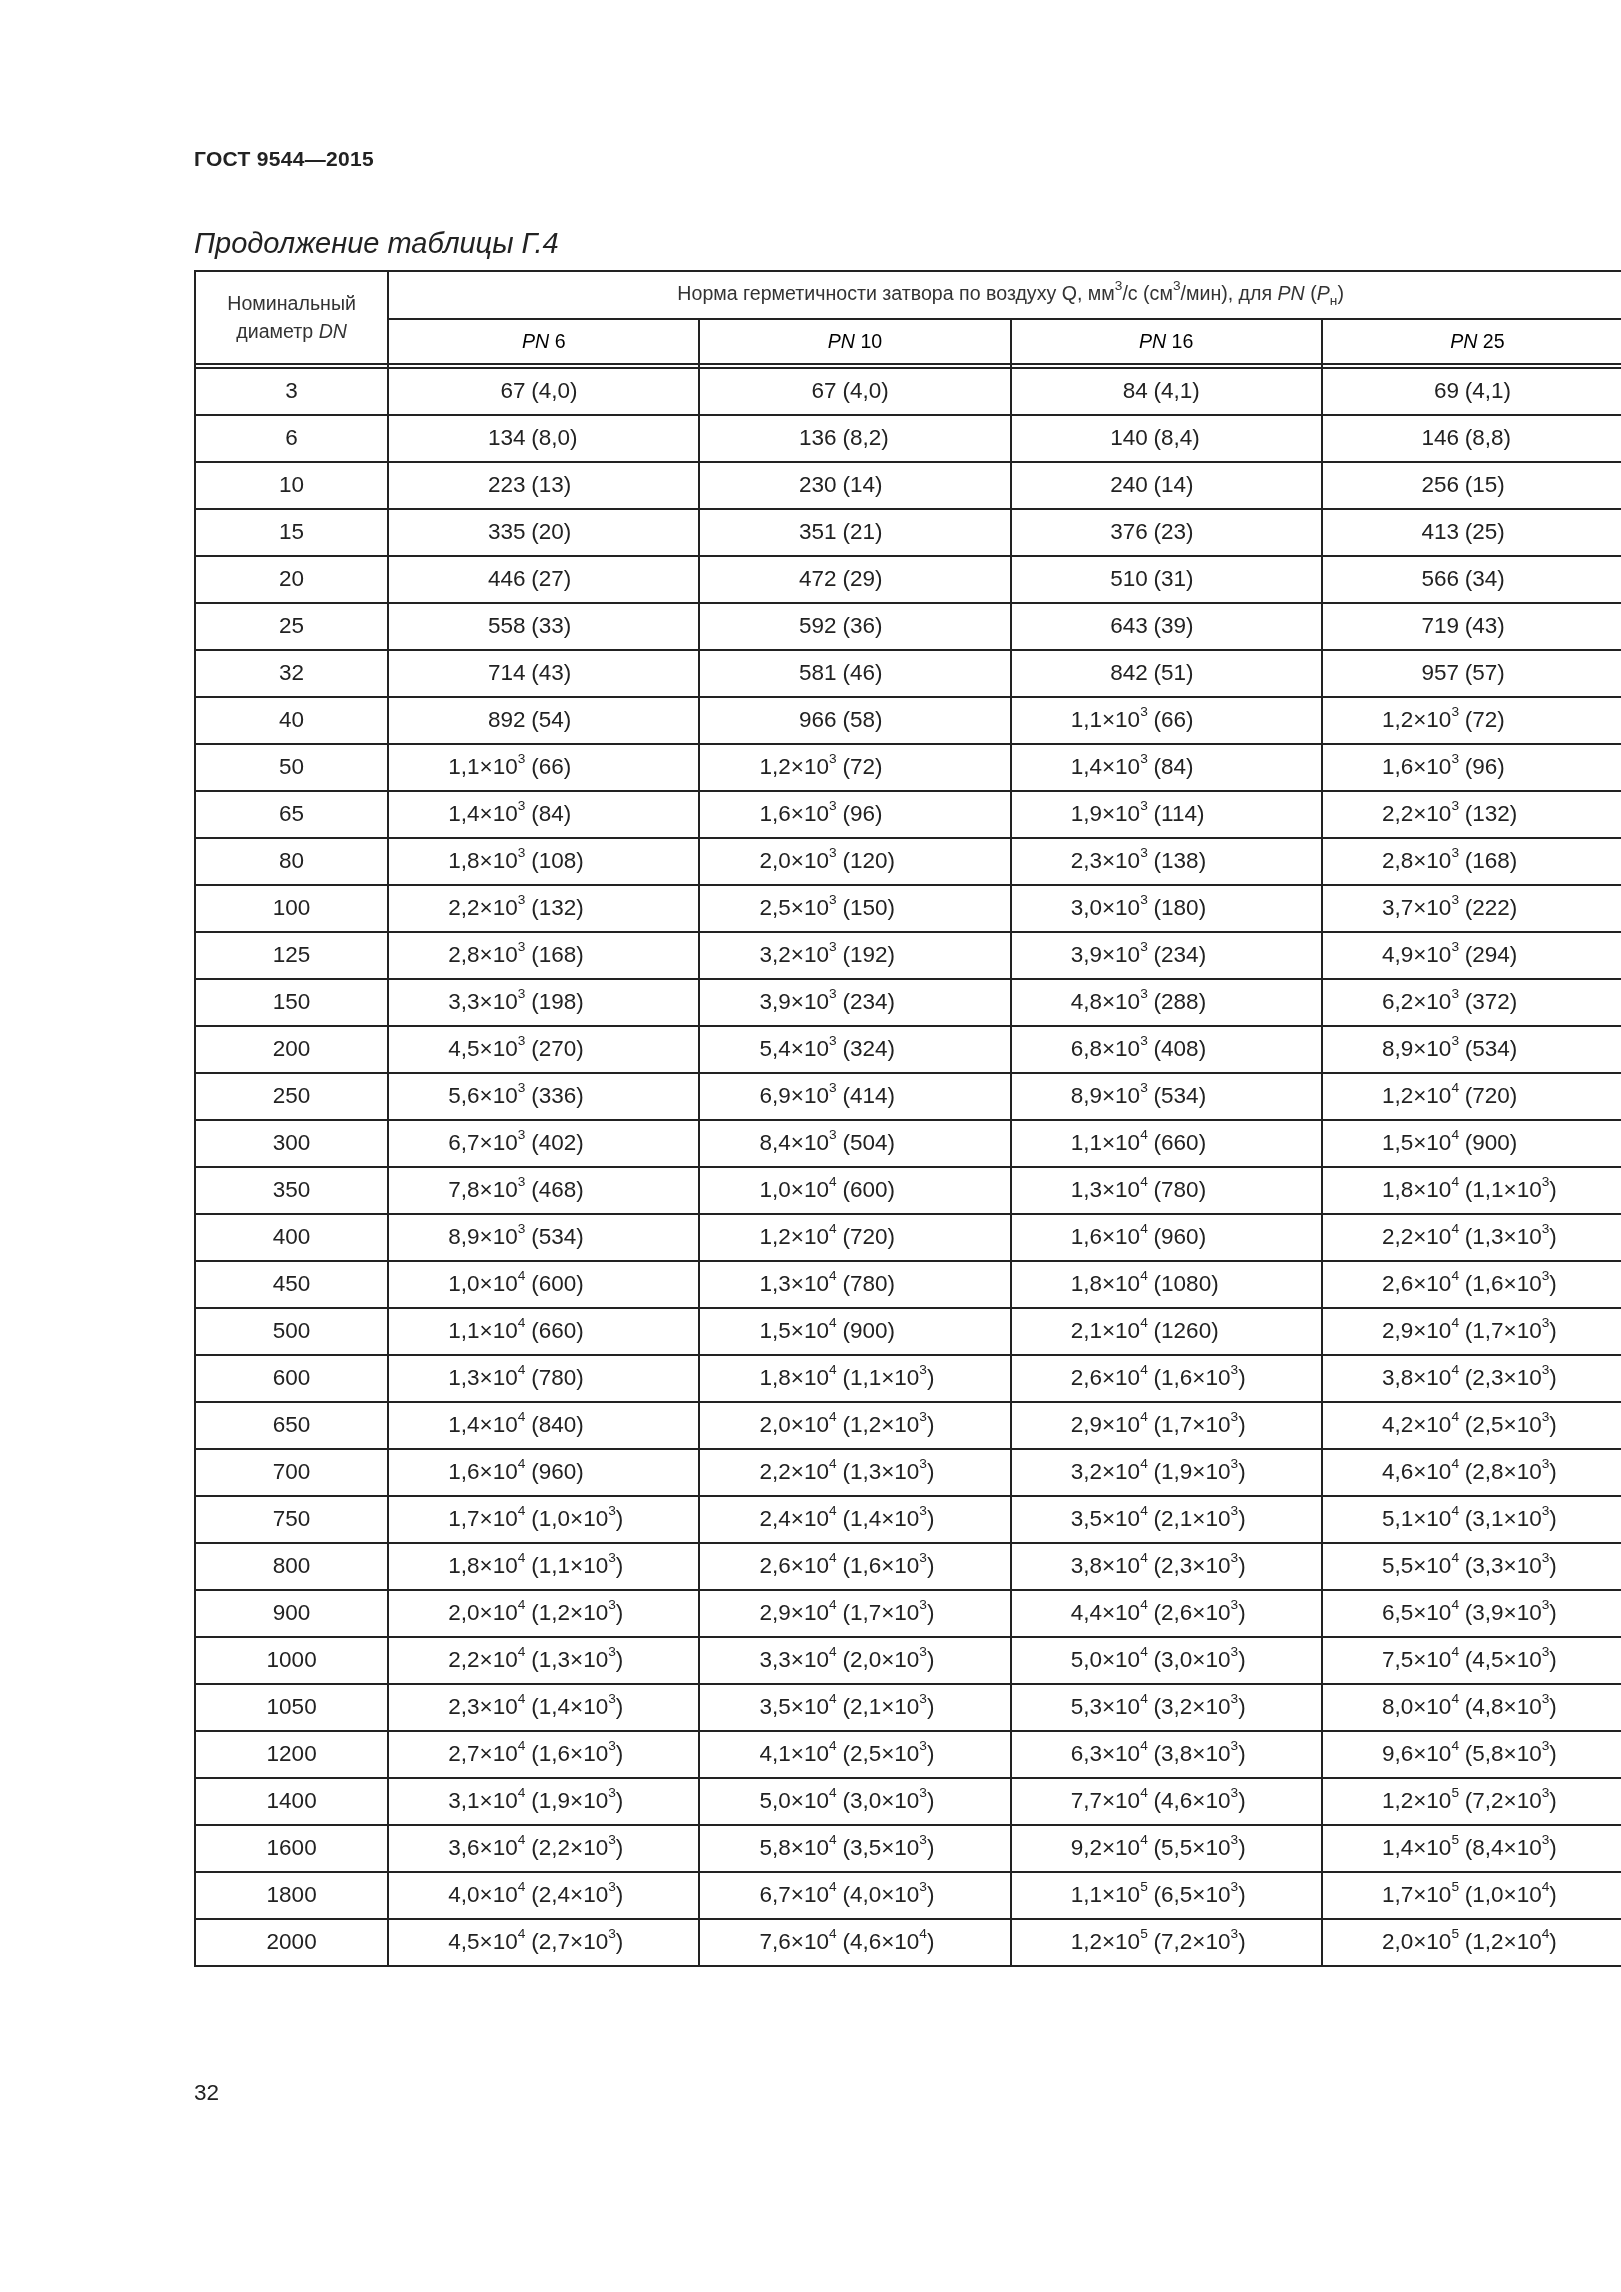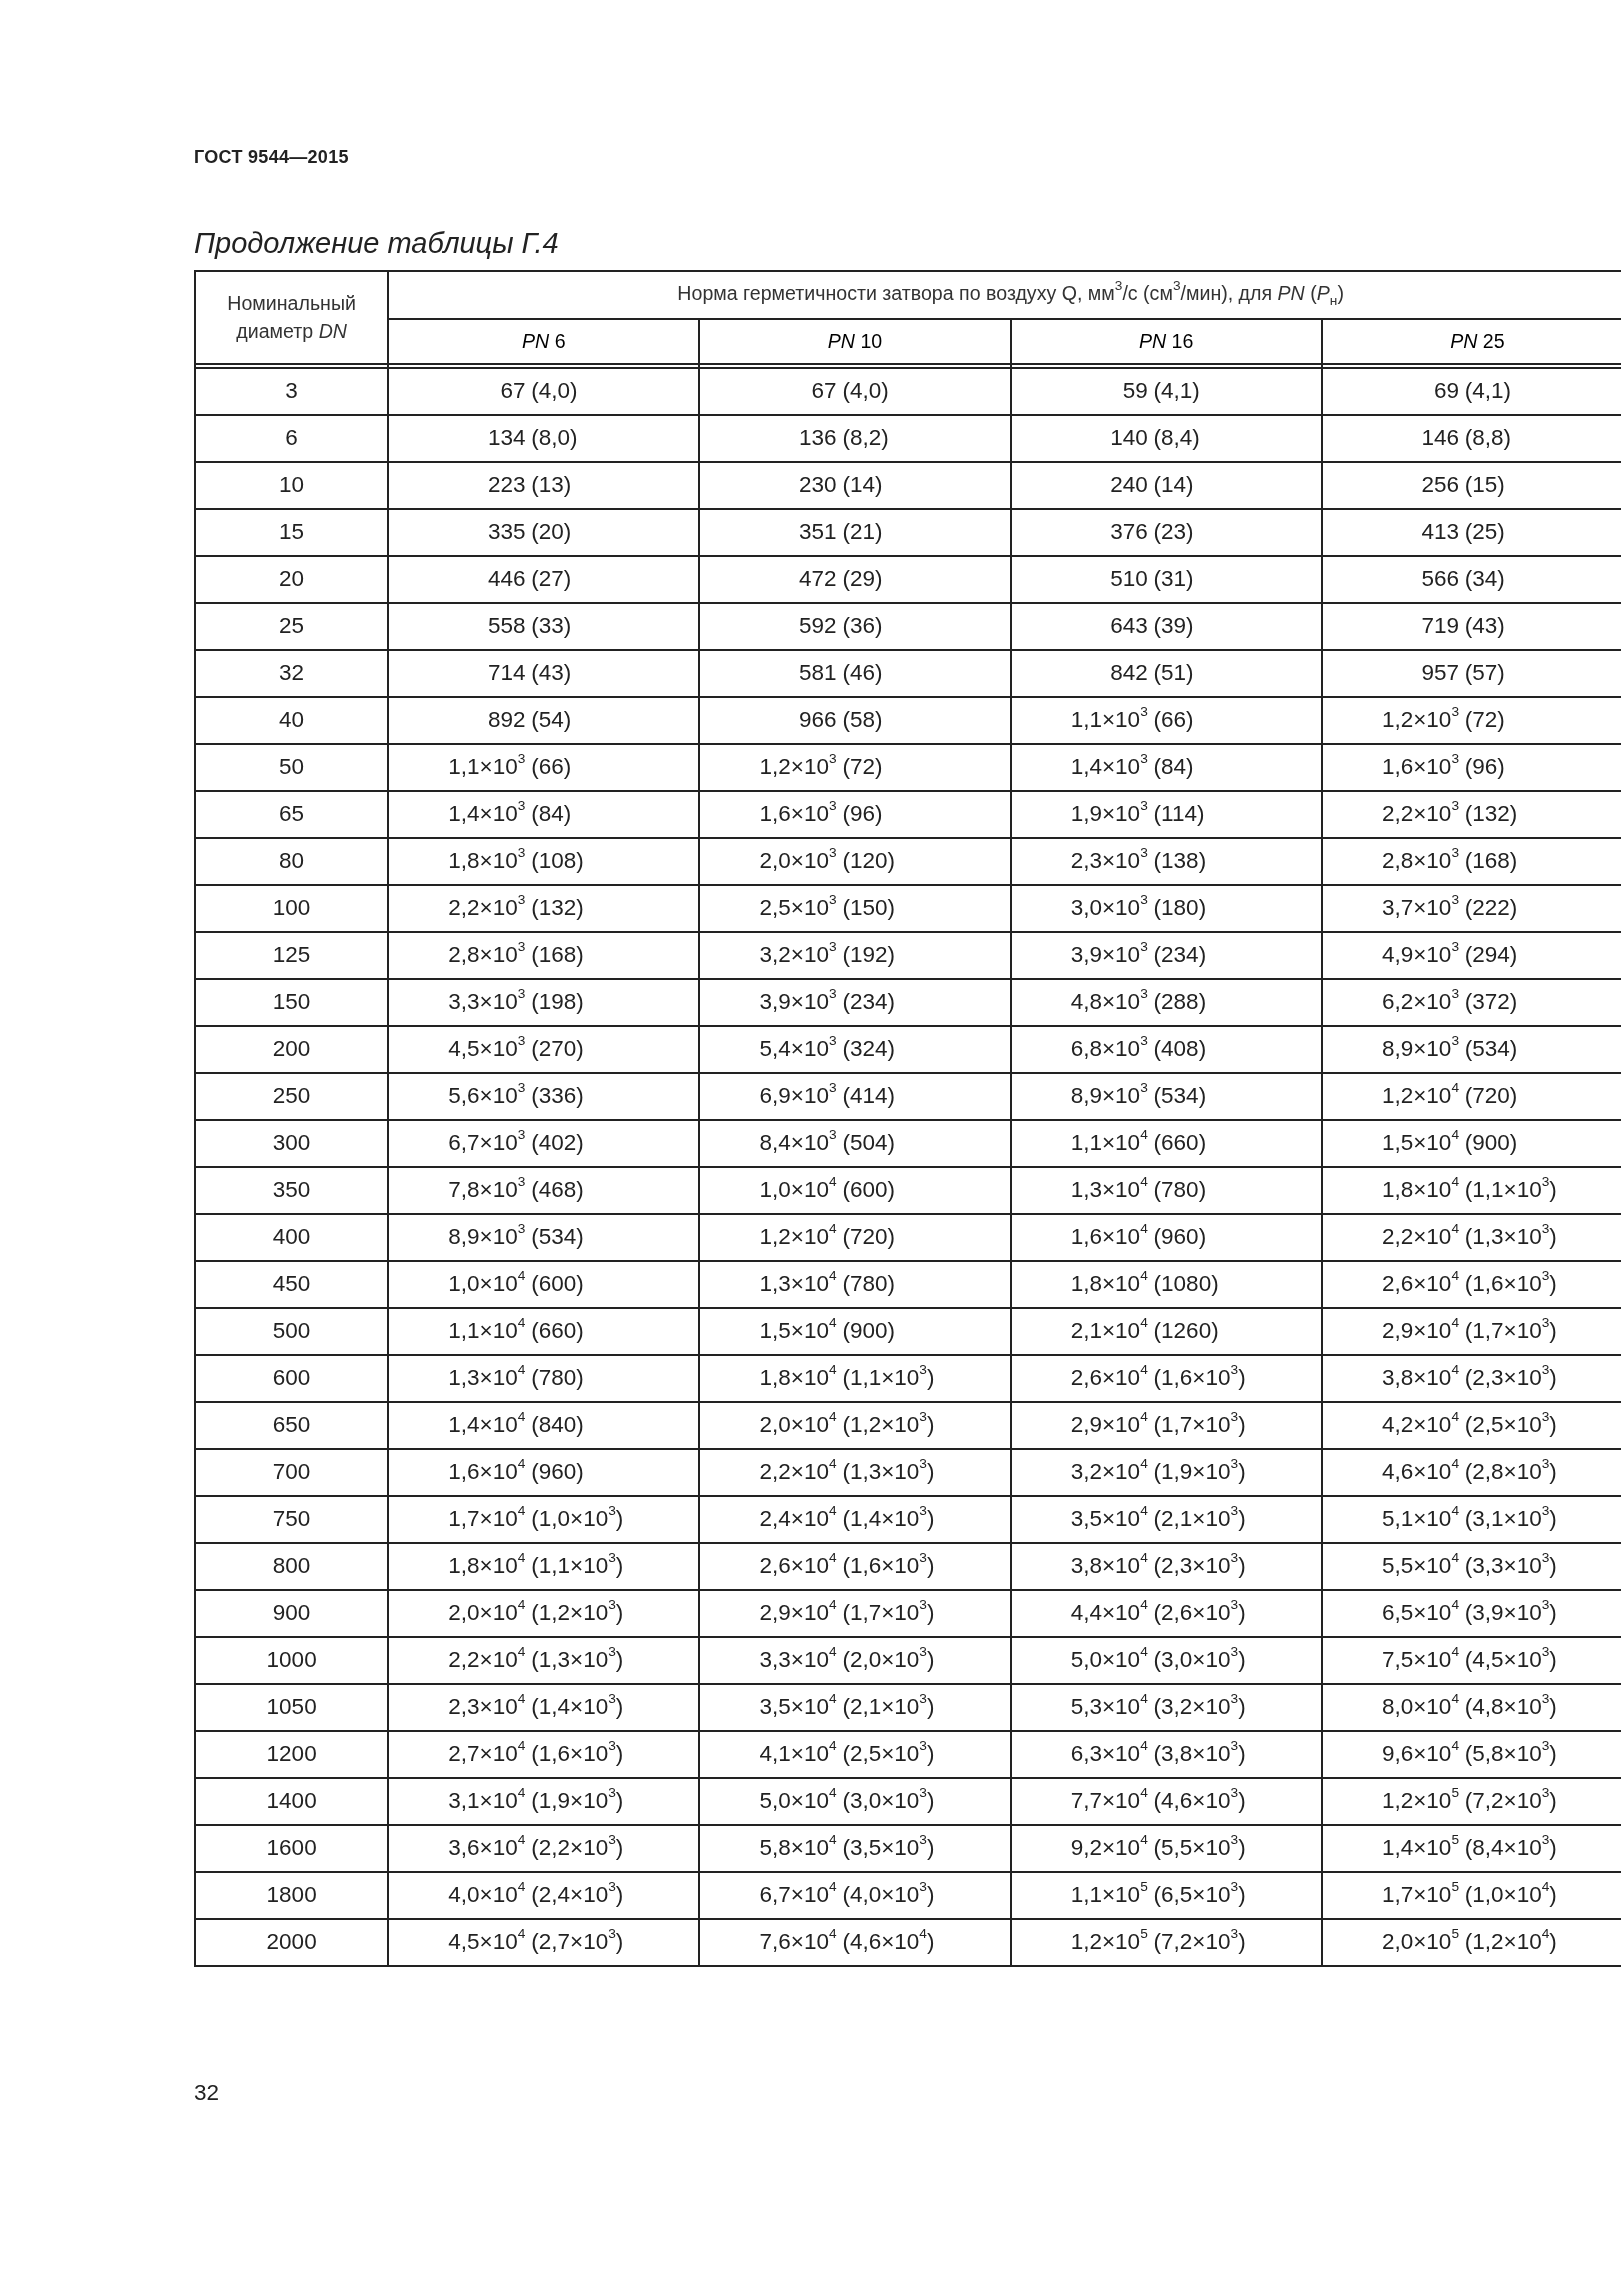--- a/index.html
+++ b/index.html
@@ -1,18 +1,18 @@
 <!DOCTYPE html>
 <html><head>
 <meta charset="utf-8">
 <style>
   html, body { margin:0; padding:0; background:#ffffff; }
   body { width:1621px; height:2293px; position:relative; overflow:hidden;
          font-family:"Liberation Sans", sans-serif; color:#222; }
-  .doc-title { position:absolute; left:194px; top:147px; font-size:18px; font-weight:bold; letter-spacing:0.3px; }
+  .doc-title { position:absolute; left:194px; top:147px; font-size:21px; font-weight:bold; letter-spacing:0.3px; }
   .caption { position:absolute; left:194px; top:227px; font-size:29px; font-style:italic; }
   table.main { position:absolute; left:194px; top:270px; width:1440px; border-collapse:collapse; font-size:22.5px; }
   table.main td, table.main th { border:2px solid #222; padding:0; font-weight:normal; }
   table.main { border:2.9px solid #222; }
   col.c0 { width:177px; } col.cv { width:285px; }
   th.h-dn { font-size:19.6px; line-height:27.4px; text-align:center; vertical-align:middle; color:#333; }
   th.h-main { height:46px; font-size:19.6px; color:#333; text-align:center;border-radius:20px; }
   th.h-pn { height:43px; font-size:19.6px; color:#000000; text-align:center; }
   tr.sep td { height:0; padding:0; border-left:2px solid #222; border-right:2px solid #222; border-top:2px solid #222; border-bottom:2px solid #222; }
   tr.sep { height:3.9px; }
@@ -69,21 +69,21 @@
         <td class="dn">3</td>
         <td class="val">
           <span class="v">67</span>
           <span class="p">(4,0)</span>
         </td>
         <td class="val">
           <span class="v">67</span>
           <span class="p">(4,0)</span>
         </td>
         <td class="val">
-          <span class="v">59</span>
+          <span class="v">84</span>
           <span class="p">(4,1)</span>
         </td>
         <td class="val">
           <span class="v">69</span>
           <span class="p">(4,1)</span>
         </td>
       </tr>
       <tr class="row">
         <td class="dn">6</td>
         <td class="val">

